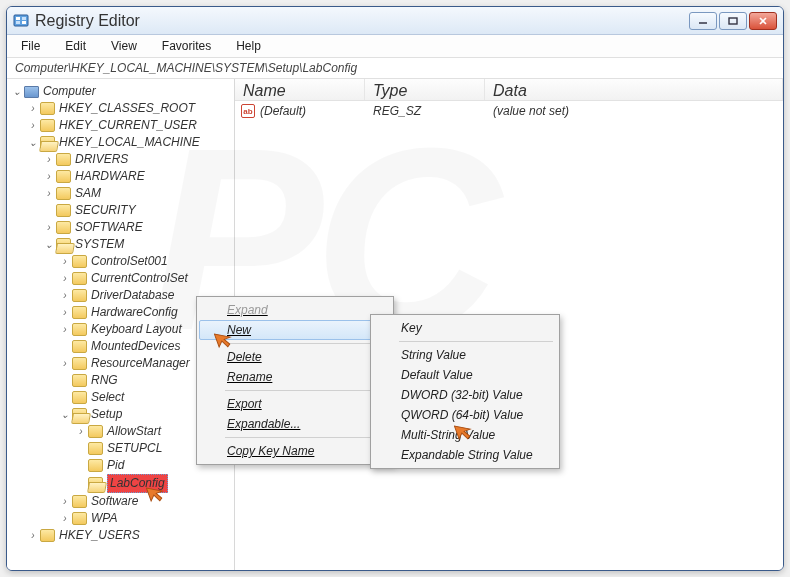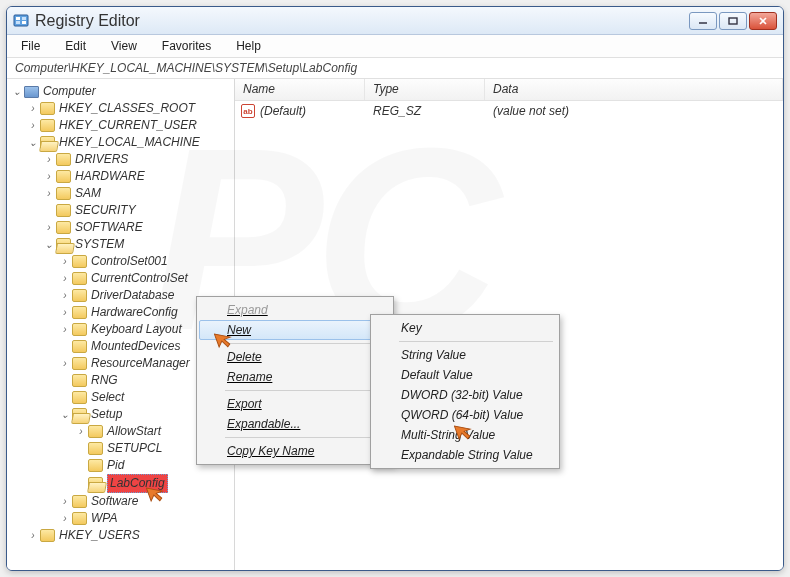--- a/index.html
+++ b/index.html
@@ -141,21 +141,21 @@
   .list-pane {
     flex: 1;
     background: #fff;
   }
   .list-header {
     display: flex;
     height: 22px;
     border-bottom: 1px solid #e2e2e2;
     background: linear-gradient(#fdfdfd,#f2f2f2);
     font-style: italic;
-    font-size: 12px;
+    font-size: 16px;
     color: #333;
   }
   .list-header div {
     padding: 3px 8px;
     border-right: 1px solid #e6e6e6;
   }
   .col-name { width: 130px; }
   .col-type { width: 120px; }
   .col-data { flex: 1; }
   .list-row {

